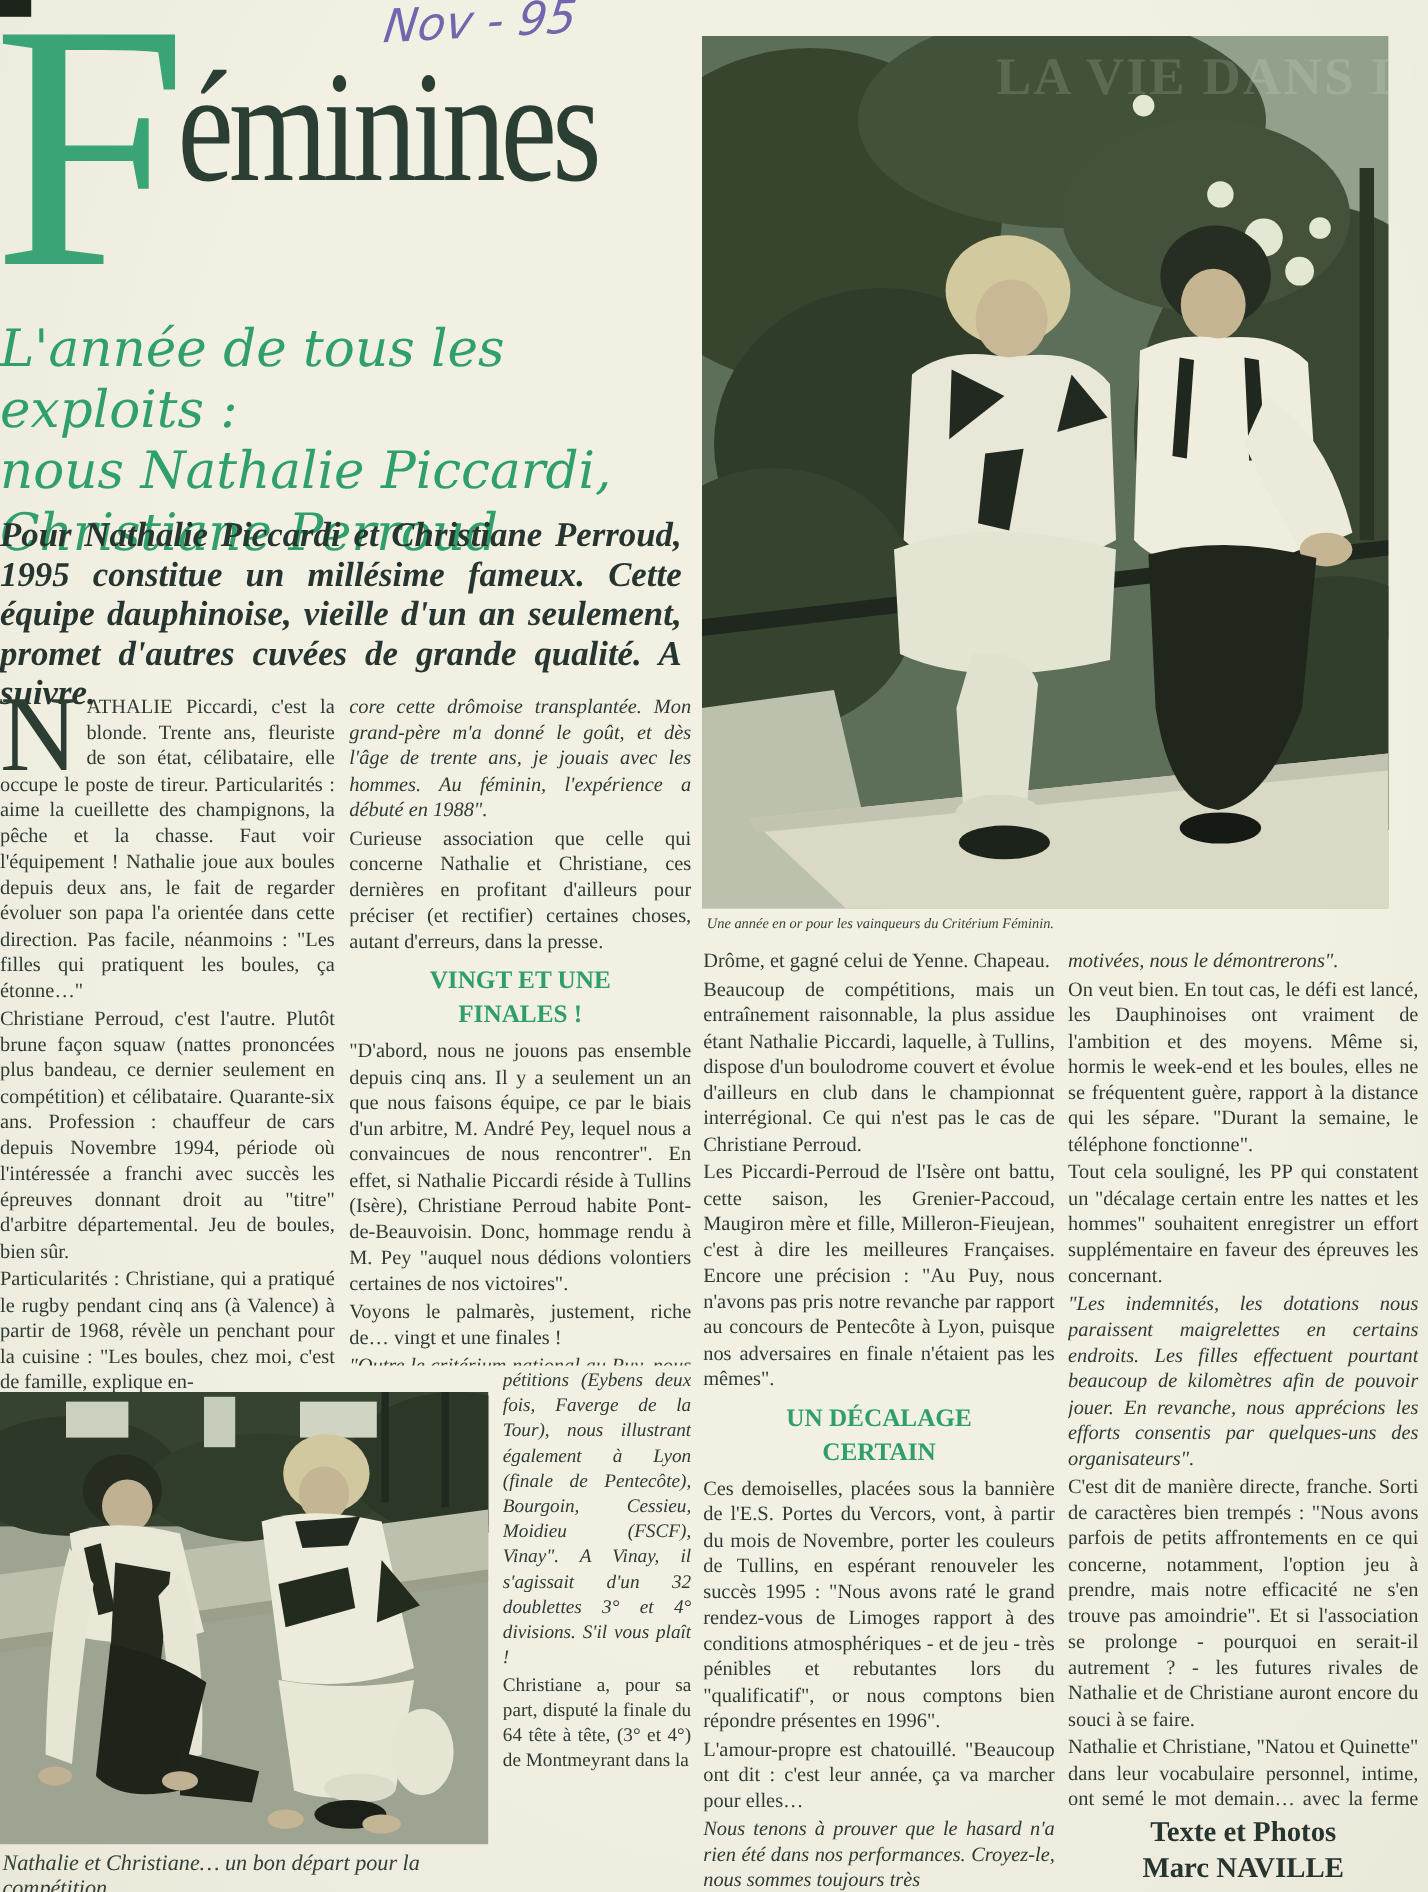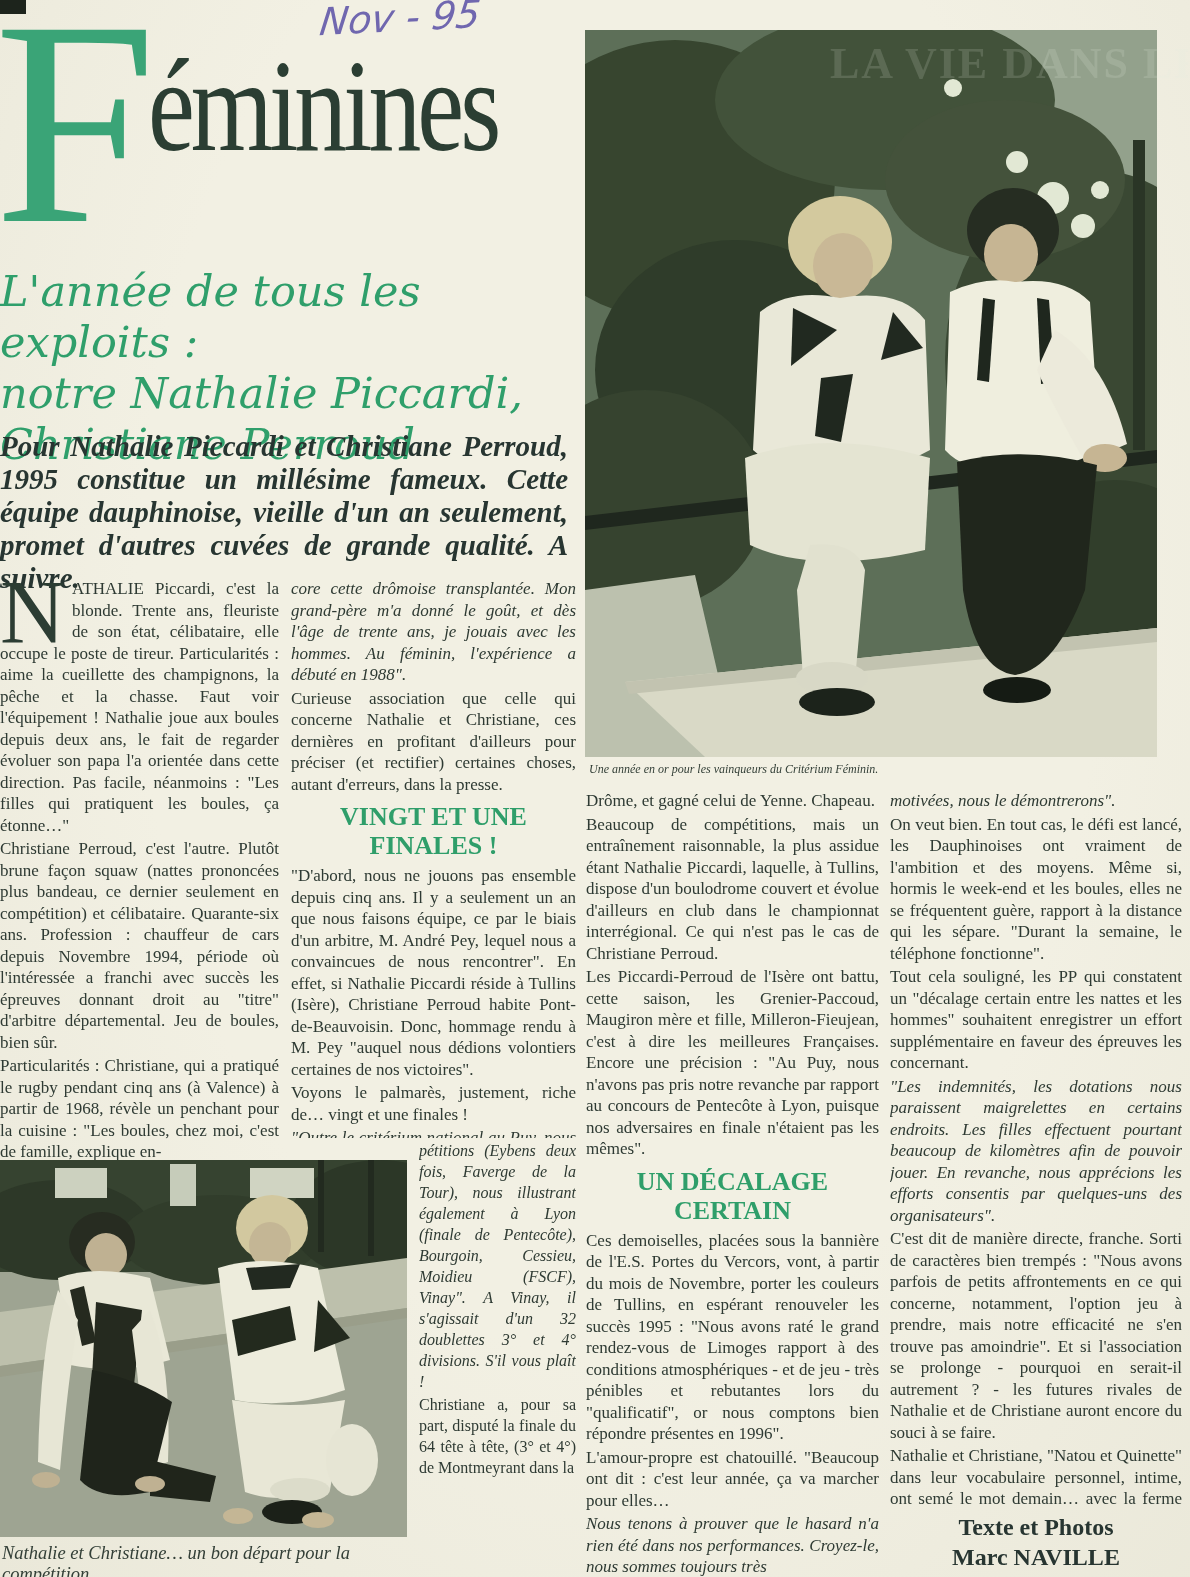--- a/index.html
+++ b/index.html
@@ -25,21 +25,21 @@
   
   .col{position:absolute;font-size:17px;line-height:21.5px;text-align:justify;
        color:#2e3a33;overflow:hidden;hyphens:auto;}
   .col p{margin:0 0 2px 0;}
   .col1{left:0;top:578px;width:279px;height:584px;}
   .col2a{left:291px;top:578px;width:285px;height:560px;}
   .col2b{left:419px;top:1140px;width:157px;height:437px;font-size:16px;line-height:21px;}
   .col3{left:586px;top:790px;width:293px;height:787px;}
   .col4{left:890px;top:790px;width:292px;height:722px;}
   .italic{font-style:italic;}
-  .green-head{font-weight:bold;font-size:26px;line-height:29px;color:#2f9e6a;
+  .green-head{font-weight:bold;font-size:21px;line-height:29px;color:#2f9e6a;
               text-align:center;margin:7px 0 5px 0;}
   .dropcap{float:left;font-size:90px;line-height:66px;height:62px;padding:2px 7px 0 0;
            color:#2c3d33;}
 
   
   .photo-top{position:absolute;left:585px;top:30px;width:572px;height:727px;}
   .photo-bottom{position:absolute;left:0;top:1160px;width:407px;height:377px;}
   .photo-top svg,.photo-bottom svg{display:block;width:100%;height:100%;}
   .caption-top{position:absolute;left:589px;top:762px;width:570px;font-style:italic;
                font-size:12px;color:#333f37;}
@@ -56,21 +56,21 @@
 <div class="page">
 
   <div class="corner-mark"></div>
 
   <div class="title-cap">F</div>
   <div class="title-rest">éminines</div>
   <div class="handwriting">Nov - 95</div>
 
   <div class="script-head">
     <div>L'année de tous les exploits :</div>
-    <div>notre Nathalie Piccardi,</div>
+    <div>nous Nathalie Piccardi,</div>
     <div>Christiane Perroud</div>
   </div>
 
   <div class="intro">Pour Nathalie Piccardi et Christiane Perroud, 1995 constitue un millésime fameux. Cette équipe dauphinoise, vieille d'un an seulement, promet d'autres cuvées de grande qualité. A suivre.</div>
 
   <div class="photo-top">
     <svg viewBox="0 0 572 727" preserveAspectRatio="none">
       <rect width="572" height="727" fill="#5d6f58"></rect>
       <rect x="320" y="0" width="252" height="170" fill="#93a18c"></rect>
       <g>

